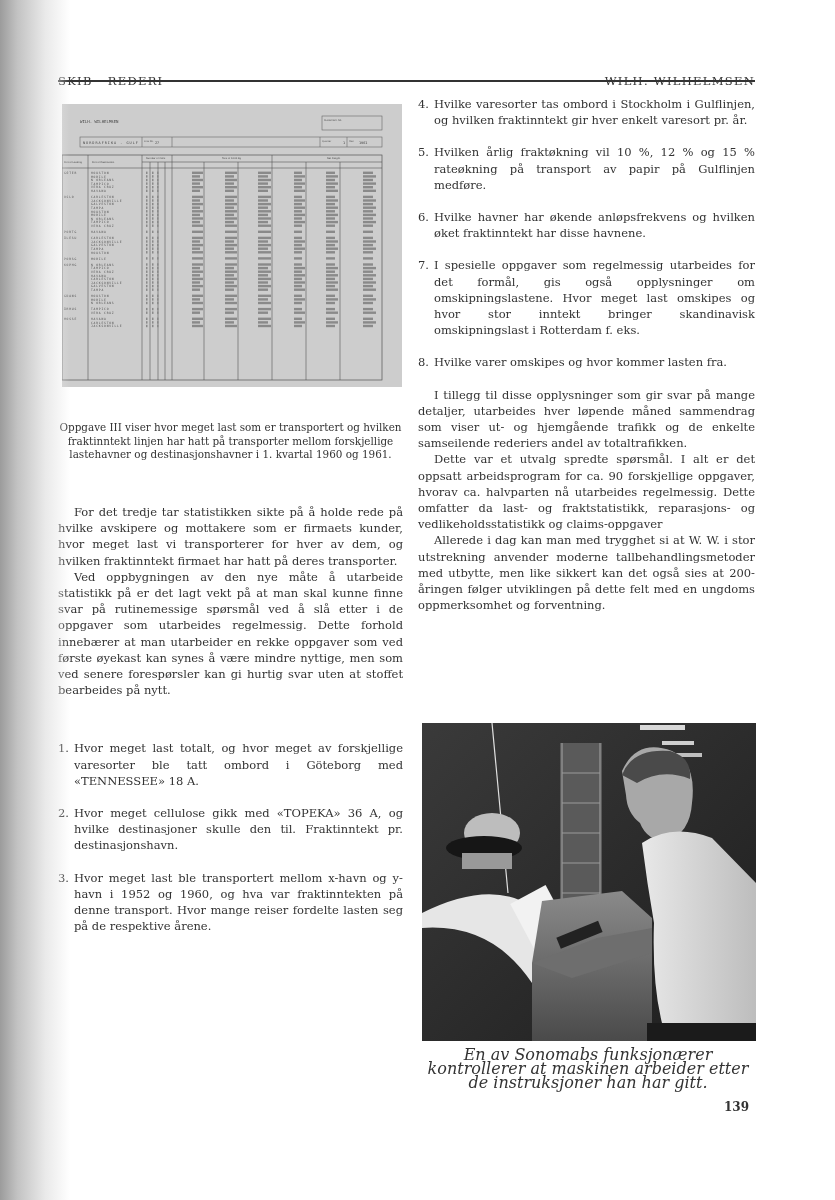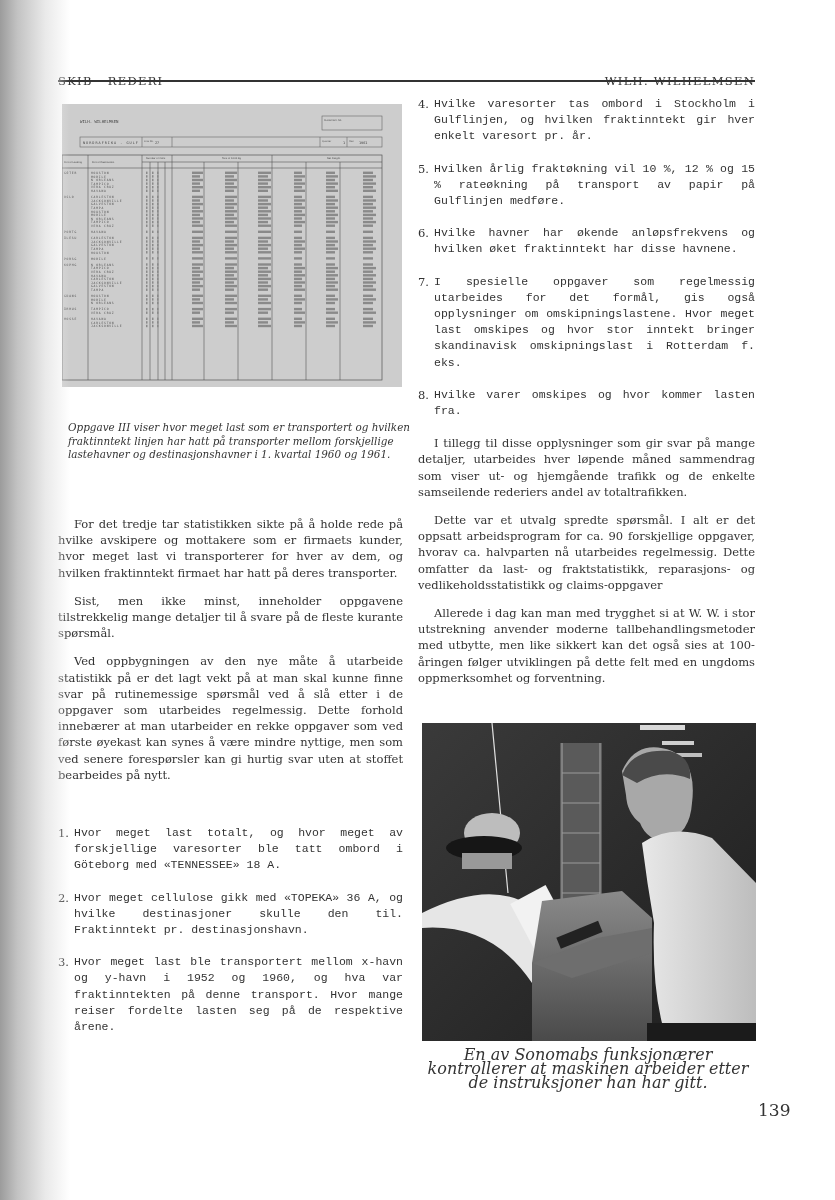--- a/index.html
+++ b/index.html
@@ -24,51 +24,51 @@
     position: absolute; left: 58px; top: 80px; width: 697px; height: 2px;
     background: #333;
   }
   
   .printout {
     position: absolute; left: 62px; top: 104px; width: 340px; height: 283px;
     background: #cfcfcf;
   }
   .printout svg { width: 100%; height: 100%; display: block; }
   .caption-left {
-    position: absolute; left: 68px; top: 421px; width: 345px;
-    font-style: italic; font-size: 10.4px; line-height: 13.5px; color: #333;
+    position: absolute; left: 58px; top: 421px; width: 345px;
+    font-size: 10.4px; line-height: 13.5px; text-align: center; color: #333;
   }
   .col-left {
     position: absolute; left: 58px; top: 504px; width: 345px;
     font-size: 11.5px; line-height: 16.2px; color: #333;
   }
   .col-right {
     position: absolute; left: 418px; top: 96px; width: 337px;
     font-size: 11.5px; line-height: 16.2px; color: #333;
   }
   p { margin: 0; text-align: justify; }
-  p.indent { text-indent: 16px; margin-top: 12px; }
+  p.indent { text-indent: 16px; }
   .gap { height: 22px; }
   .gap-s { height: 14px; }
   .qlist { margin: 0; padding: 0; list-style: none; }
   .qitem { display: flex; margin-bottom: 16px; }
   .qnum { width: 16px; flex: none; }
-  .qtext { flex: 1; text-align: justify; font-family: Liberation Mono, monospace; }
+  .qtext { flex: 1; text-align: justify; }
   .photo {
     position: absolute; left: 422px; top: 723px; width: 334px; height: 318px;
     background: #2a2a2a; overflow: hidden;
   }
   .photo svg { width: 100%; height: 100%; display: block; }
   .caption-right {
     position: absolute; left: 418px; top: 1048px; width: 340px;
     font-style: italic; font-size: 16px; line-height: 14px; text-align: center; color: #333;
   }
   .page-number {
-    position: absolute; left: 758px; top: 1100px;
-    font-size: 17px; font-weight: normal; color: #333;
+    position: absolute; left: 724px; top: 1100px;
+    font-size: 12px; font-weight: bold; color: #333;
   }
 </style>
 </head>
 <body>
 
 <div class="spine-shade"></div>
 
 <div class="header">
   <span class="left">SKIB - REDERI</span>
   <span class="right">WILH. WILHELMSEN</span>
@@ -506,21 +506,20 @@
         <rect x="264" y="220.79999999999978" width="9" height="2.4" fill="#8a8a8a"></rect>
         <rect x="301" y="220.79999999999978" width="10" height="2.4" fill="#8a8a8a"></rect>
       </g>
   </svg>
 </div>
 
 <div class="caption-left">Oppgave III viser hvor meget last som er transportert og hvilken fraktinntekt linjen har hatt på transporter mellom forskjellige lastehavner og destinasjonshavner i 1. kvartal 1960 og 1961.</div>
 
 <div class="col-left">
   <p class="indent">For det tredje tar statistikken sikte på å holde rede på hvilke avskipere og mottakere som er firmaets kunder, hvor meget last vi transporterer for hver av dem, og hvilken fraktinntekt firmaet har hatt på deres transporter.</p>
-  <p class="indent">Sist, men ikke minst, inneholder oppgavene tilstrekkelig mange detaljer til å svare på de fleste kurante spørsmål.</p>
   <p class="indent">Ved oppbygningen av den nye måte å utarbeide statistikk på er det lagt vekt på at man skal kunne finne svar på rutinemessige spørsmål ved å slå etter i de oppgaver som utarbeides regelmessig. Dette forhold innebærer at man utarbeider en rekke oppgaver som ved første øyekast kan synes å være mindre nyttige, men som ved senere forespørsler kan gi hurtig svar uten at stoffet bearbeides på nytt.</p>
   <div class="gap" style="height:28px"></div>
   <div class="gap-s"></div>
   <div class="qlist">
     <div class="qitem">
       <span class="qnum">1.</span>
       <span class="qtext">Hvor meget last totalt, og hvor meget av forskjellige varesorter ble tatt ombord i Göteborg med «TENNESSEE» 18 A.</span>
     </div>
     <div class="qitem">
       <span class="qnum">2.</span>
@@ -551,21 +550,21 @@
       <span class="qnum">7.</span>
       <span class="qtext">I spesielle oppgaver som regelmessig utarbeides for det formål, gis også opplysninger om omskipningslastene. Hvor meget last omskipes og hvor stor inntekt bringer skandinavisk omskipningslast i Rotterdam f. eks.</span>
     </div>
     <div class="qitem">
       <span class="qnum">8.</span>
       <span class="qtext">Hvilke varer omskipes og hvor kommer lasten fra.</span>
     </div>
   </div>
   <p class="indent">I tillegg til disse opplysninger som gir svar på mange detaljer, utarbeides hver løpende måned sammendrag som viser ut- og hjemgående trafikk og de enkelte samseilende rederiers andel av totaltrafikken.</p>
   <p class="indent">Dette var et utvalg spredte spørsmål. I alt er det oppsatt arbeidsprogram for ca. 90 forskjellige oppgaver, hvorav ca. halvparten nå utarbeides regelmessig. Dette omfatter da last- og fraktstatistikk, reparasjons- og vedlikeholdsstatistikk og claims-oppgaver</p>
-  <p class="indent">Allerede i dag kan man med trygghet si at W. W. i stor utstrekning anvender moderne tallbehandlingsmetoder med utbytte, men like sikkert kan det også sies at 100-åringen følger utviklingen på dette felt med en ungdoms oppmerksomhet og forventning.</p>
+  <p class="indent">Allerede i dag kan man med trygghet si at W. W. i stor utstrekning anvender moderne tallbehandlingsmetoder med utbytte, men like sikkert kan det også sies at 200-åringen følger utviklingen på dette felt med en ungdoms oppmerksomhet og forventning.</p>
 </div>
 
 <div class="photo">
   <svg viewBox="0 0 334 318" preserveAspectRatio="none">
     <defs>
       <linearGradient id="bg" x1="0" y1="0" x2="1" y2="1">
         <stop offset="0" stop-color="#3a3a3a"></stop>
         <stop offset="1" stop-color="#1e1e1e"></stop>
       </linearGradient>
       <linearGradient id="mach" x1="0" y1="0" x2="0" y2="1">

